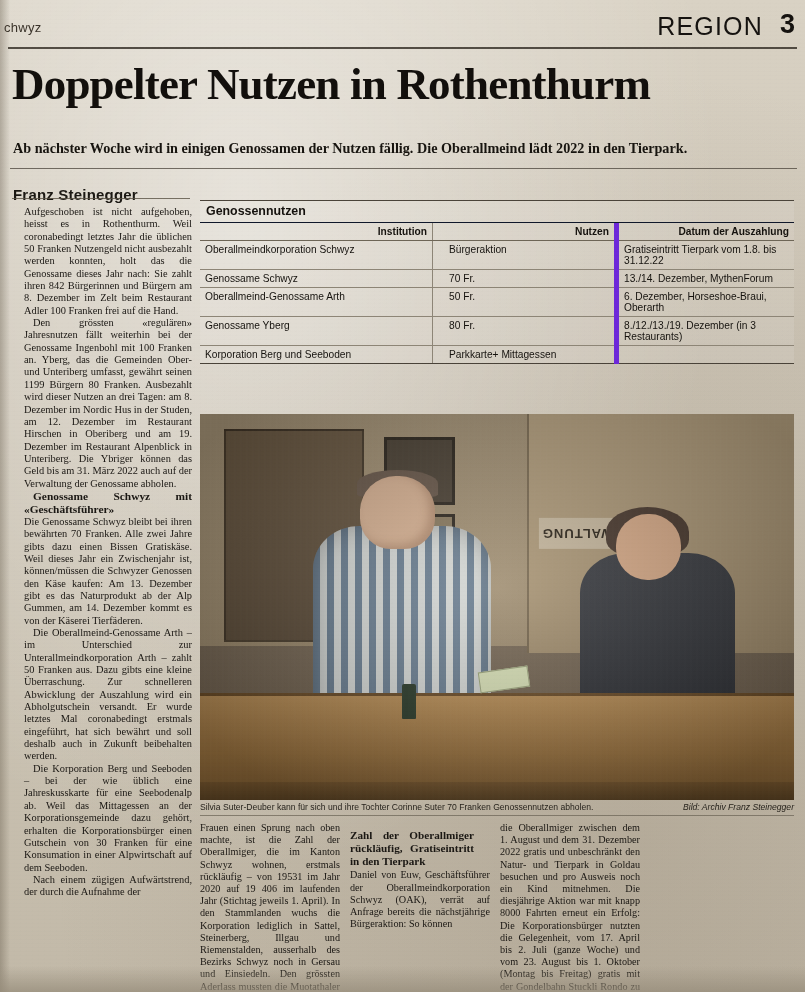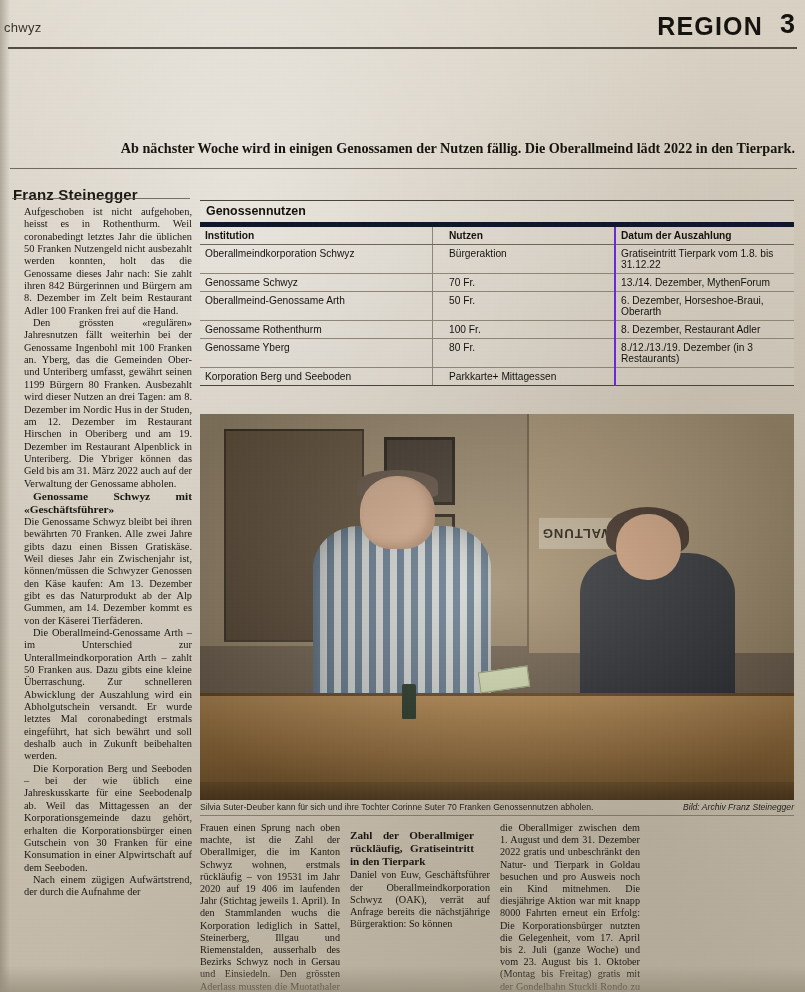--- a/index.html
+++ b/index.html
@@ -47,21 +47,21 @@
     left: 4px; top: 14px;
     font-size: 13px;
     letter-spacing: .3px;
     color: #3a332a;
     font-family: "Liberation Sans", sans-serif;
   }
   .mast-region {
     position: absolute;
     right: 42px; top: 6px;
     font-size: 25px;
-    font-weight: bold;
+    font-weight: normal;
     letter-spacing: 1.2px;
     font-family: "Liberation Sans", sans-serif;
     color: #15120f;
   }
   .mast-pageno {
     position: absolute;
     right: 10px; top: 3px;
     font-size: 27px;
     font-weight: bold;
     font-family: "Liberation Sans", sans-serif;
@@ -86,21 +86,20 @@
     color: #120f0c;
     font-family: "Liberation Serif", serif;
   }
   .standfirst {
     position: absolute;
     left: 13px; right: 10px; top: 140px;
     font-size: 14.2px;
     line-height: 17px;
     font-weight: bold;
     color: #17140f;
-    text-align: right;
   }
   .rule-under-standfirst {
     position: absolute;
     left: 10px; right: 8px; top: 168px;
     height: 1px;
     background: #4a4339;
     opacity: .75;
   }
 
   
@@ -144,45 +143,45 @@
     left: 200px; top: 200px;
     width: 594px;
     background: rgba(255,255,255,0.10);
   }
   .table-title {
     font-family: "Liberation Sans", sans-serif;
     font-weight: bold;
     font-size: 12.4px;
     padding: 3px 6px 4px 6px;
     border-top: 1px solid #4a4339;
-    border-bottom: 5px solid #0f172a;
+    border-bottom: 1px solid #0f172a;
     color: #14110d;
   }
   table.gen {
     width: 100%;
     border-collapse: collapse;
     font-family: "Liberation Sans", sans-serif;
     font-size: 10.2px;
     color: #15120e;
   }
   table.gen th {
-    text-align: left;
+    text-align: right;
     font-weight: bold;
     padding: 3px 5px;
     border-bottom: 1px solid #6d6556;
     white-space: nowrap;
   }
   table.gen td {
     padding: 3px 5px;
     border-bottom: 1px solid #8d8576;
     vertical-align: top;
   }
   table.gen tr.last td { border-bottom: 1px solid #4a4339; }
   table.gen .c1 { width: 222px; border-right: 1px solid #8d8576; }
-  table.gen .c2 { width: 160px; border-right: 2px solid #6d28d9; padding-left: 16px; }
+  table.gen .c2 { width: 160px; border-right: 5px solid #6d28d9; padding-left: 16px; }
   table.gen .c3 { width: auto; }
 
   
   .photo {
     position: absolute;
     left: 200px; top: 414px;
     width: 594px; height: 386px;
     overflow: hidden;
     background: #6d5d4c;
   }
@@ -338,20 +337,21 @@
   <div class="paper"></div>
   <div class="content">
 
     <div class="masthead">
       <div class="mast-left">chwyz</div>
       <div class="mast-region">REGION</div>
       <div class="mast-pageno">3</div>
     </div>
     <div class="rule-top"></div>
 
+    <div class="headline">Doppelter Nutzen in Rothenthurm</div>
     <div class="standfirst">Ab nächster Woche wird in einigen Genossamen der Nutzen fällig. Die Oberallmeind lädt 2022 in den Tierpark.</div>
     <div class="rule-under-standfirst"></div>
 
     <div class="byline">Franz Steinegger</div>
     <div class="byline-rule"></div>
 
     <div class="col-left">
       <p class="first">Aufgeschoben ist nicht aufgehoben, heisst es in Rothenthurm. Weil coronabedingt letztes Jahr die üblichen 50 Franken Nutzengeld nicht ausbezahlt werden konnten, holt das die Genossame dieses Jahr nach: Sie zahlt ihren 842 Bürgerinnen und Bürgern am 8. Dezember im Zelt beim Restaurant Adler 100 Franken frei auf die Hand.</p>
       <p>Den grössten «regulären» Jahresnutzen fällt weiterhin bei der Genossame Ingenbohl mit 100 Franken an. Yberg, das die Gemeinden Ober- und Unteriberg umfasst, gewährt seinen 1199 Bürgern 80 Franken. Ausbezahlt wird dieser Nutzen an drei Tagen: am 8. Dezember im Nordic Hus in der Studen, am 12. Dezember im Restaurant Hirschen in Oberiberg und am 19. Dezember im Restaurant Alpenblick in Unteriberg. Die Ybriger können das Geld bis am 31. März 2022 auch auf der Verwaltung der Genossame abholen.</p>
       <p class="subhead">Genossame Schwyz mit «Geschäftsführer»</p>
@@ -379,25 +379,20 @@
           </tr>
           <tr>
             <td class="c1">Genossame Schwyz</td>
             <td class="c2">70 Fr.</td>
             <td class="c3">13./14. Dezember, MythenForum</td>
           </tr>
           <tr>
             <td class="c1">Oberallmeind-Genossame Arth</td>
             <td class="c2">50 Fr.</td>
             <td class="c3">6. Dezember, Horseshoe-Braui, Oberarth</td>
-          </tr>
-          <tr>
-            <td class="c1">Genossame Rothenthurm</td>
-            <td class="c2">100 Fr.</td>
-            <td class="c3">8. Dezember, Restaurant Adler</td>
           </tr>
           <tr>
             <td class="c1">Genossame Yberg</td>
             <td class="c2">80 Fr.</td>
             <td class="c3">8./12./13./19. Dezember (in 3 Restaurants)</td>
           </tr>
           <tr class="last">
             <td class="c1">Korporation Berg und Seeboden</td>
             <td class="c2">Parkkarte+ Mittagessen</td>
             <td class="c3"></td>

